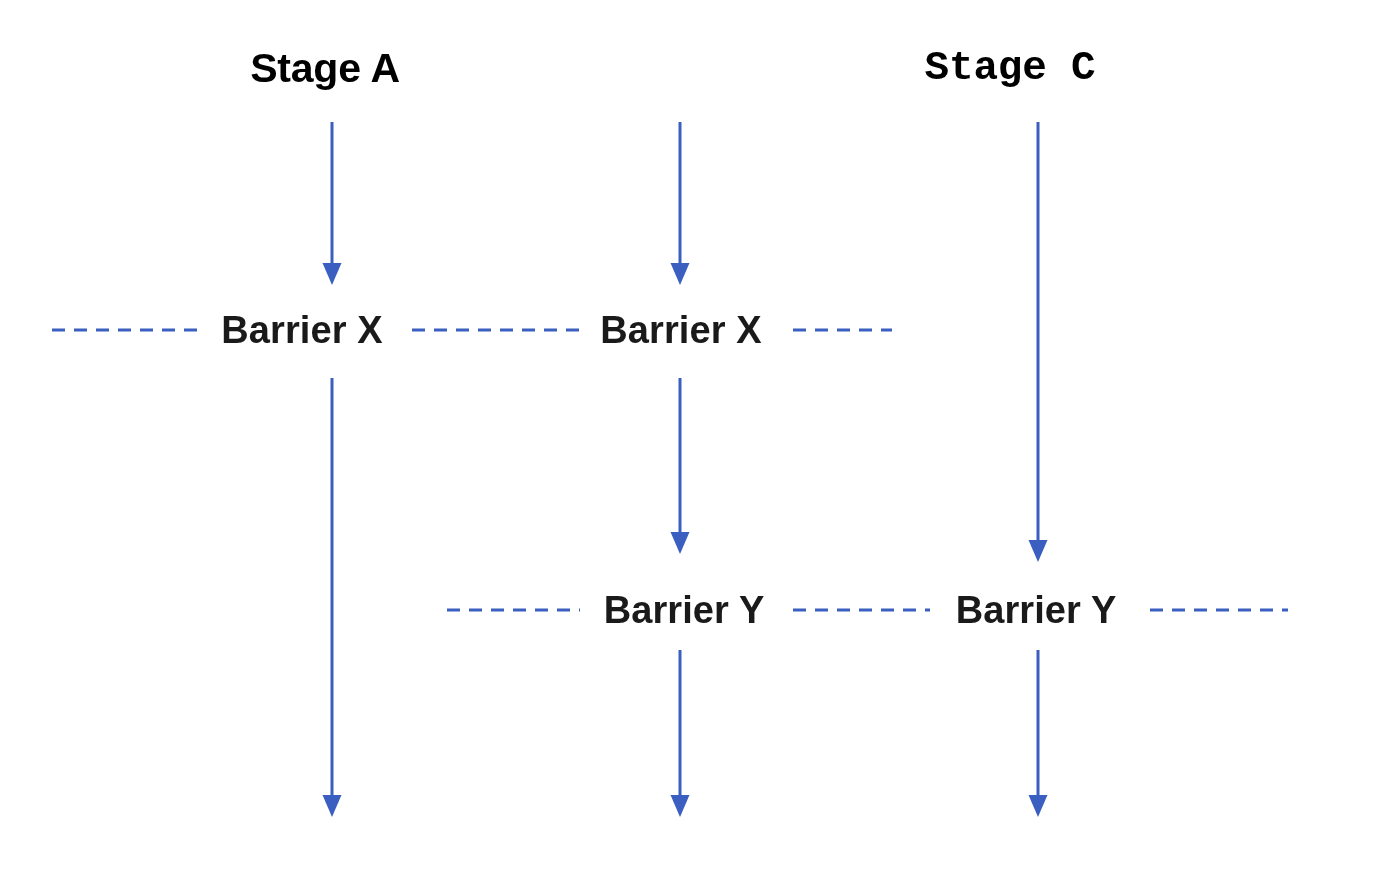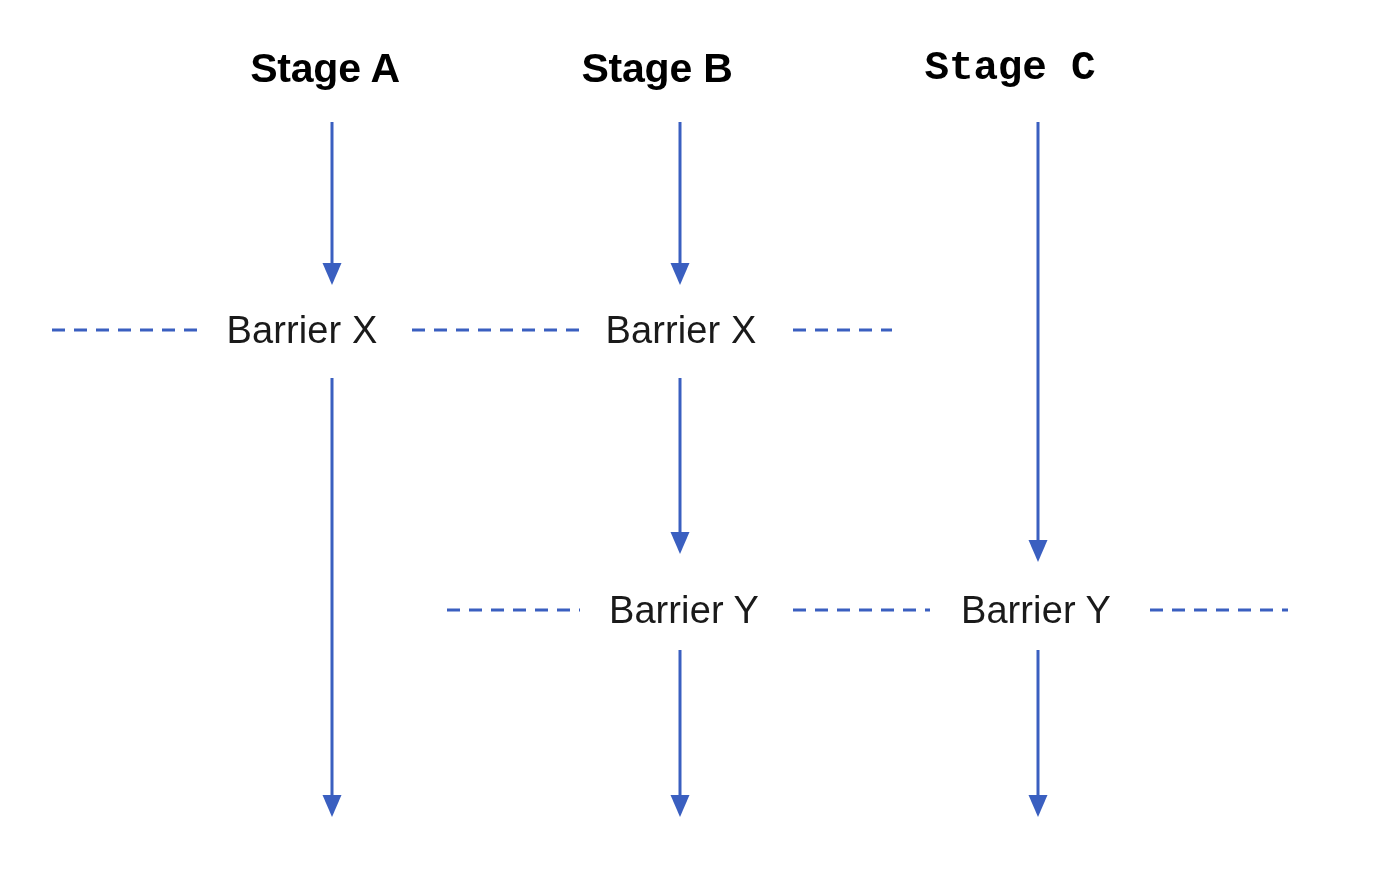--- a/index.html
+++ b/index.html
@@ -24,21 +24,21 @@
     font-size: 41px;
     line-height: 1;
     color: #000000;
     white-space: nowrap;
     transform: translateX(-50%);
     letter-spacing: -0.2px;
   }
   .barrier-label {
     position: absolute;
     font-family: "Liberation Sans", sans-serif;
-    font-weight: normal;
+    font-weight: bold;
     font-size: 38px;
     line-height: 1;
     color: #1a1a1a;
     white-space: nowrap;
     transform: translateX(-50%);
     letter-spacing: 0.1px;
     text-align: center;
   }
   .arrow-svg {
     position: absolute;
@@ -48,21 +48,20 @@
     position: absolute;
     overflow: visible;
   }
 </style>
 </head>
 <body>
 
 <div id="canvas">
 
   <div class="stage-label" style="left:325px; top:48px;">Stage A</div>
-  <div class="stage-label" style="left:657px; top:48px;">Stage B</div>
   <div class="stage-label" style="left:1010px; top:48px;font-family:Liberation Mono, monospace;">Stage C</div>
 
   <svg class="arrow-svg" style="left:312px; top:112px;" width="40" height="185" viewBox="0 0 40 185">
     <line x1="20" y1="10" x2="20" y2="152" stroke="#3A5FC0" stroke-width="3"></line>
     <polygon points="10.5,151 29.5,151 20,173" fill="#3A5FC0"></polygon>
   </svg>
 
   <svg class="arrow-svg" style="left:660px; top:112px;" width="40" height="185" viewBox="0 0 40 185">
     <line x1="20" y1="10" x2="20" y2="152" stroke="#3A5FC0" stroke-width="3"></line>
     <polygon points="10.5,151 29.5,151 20,173" fill="#3A5FC0"></polygon>

